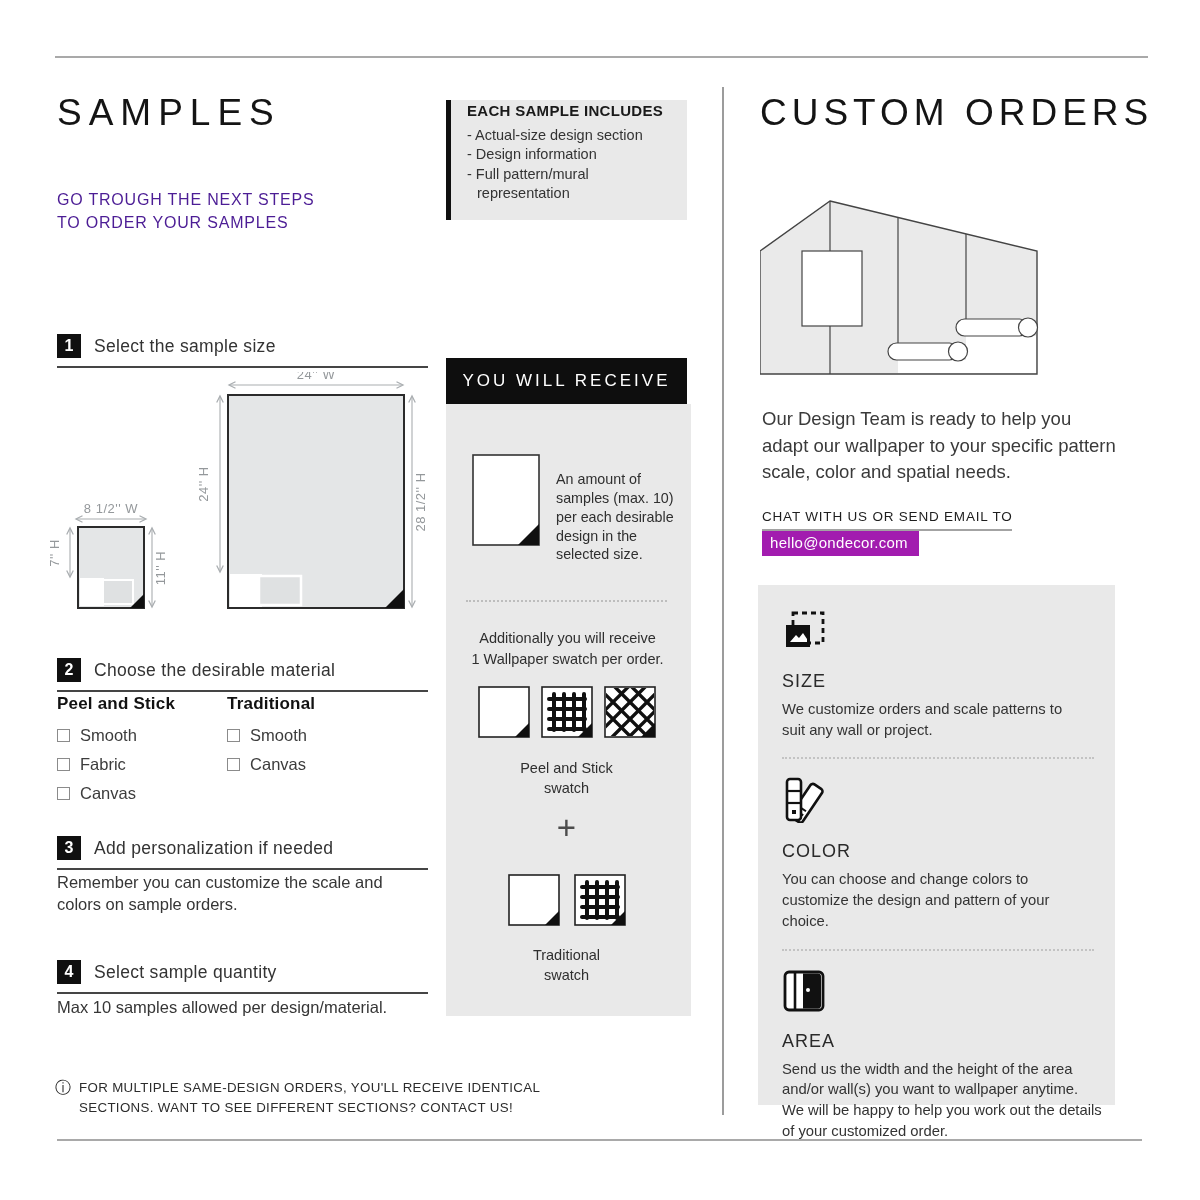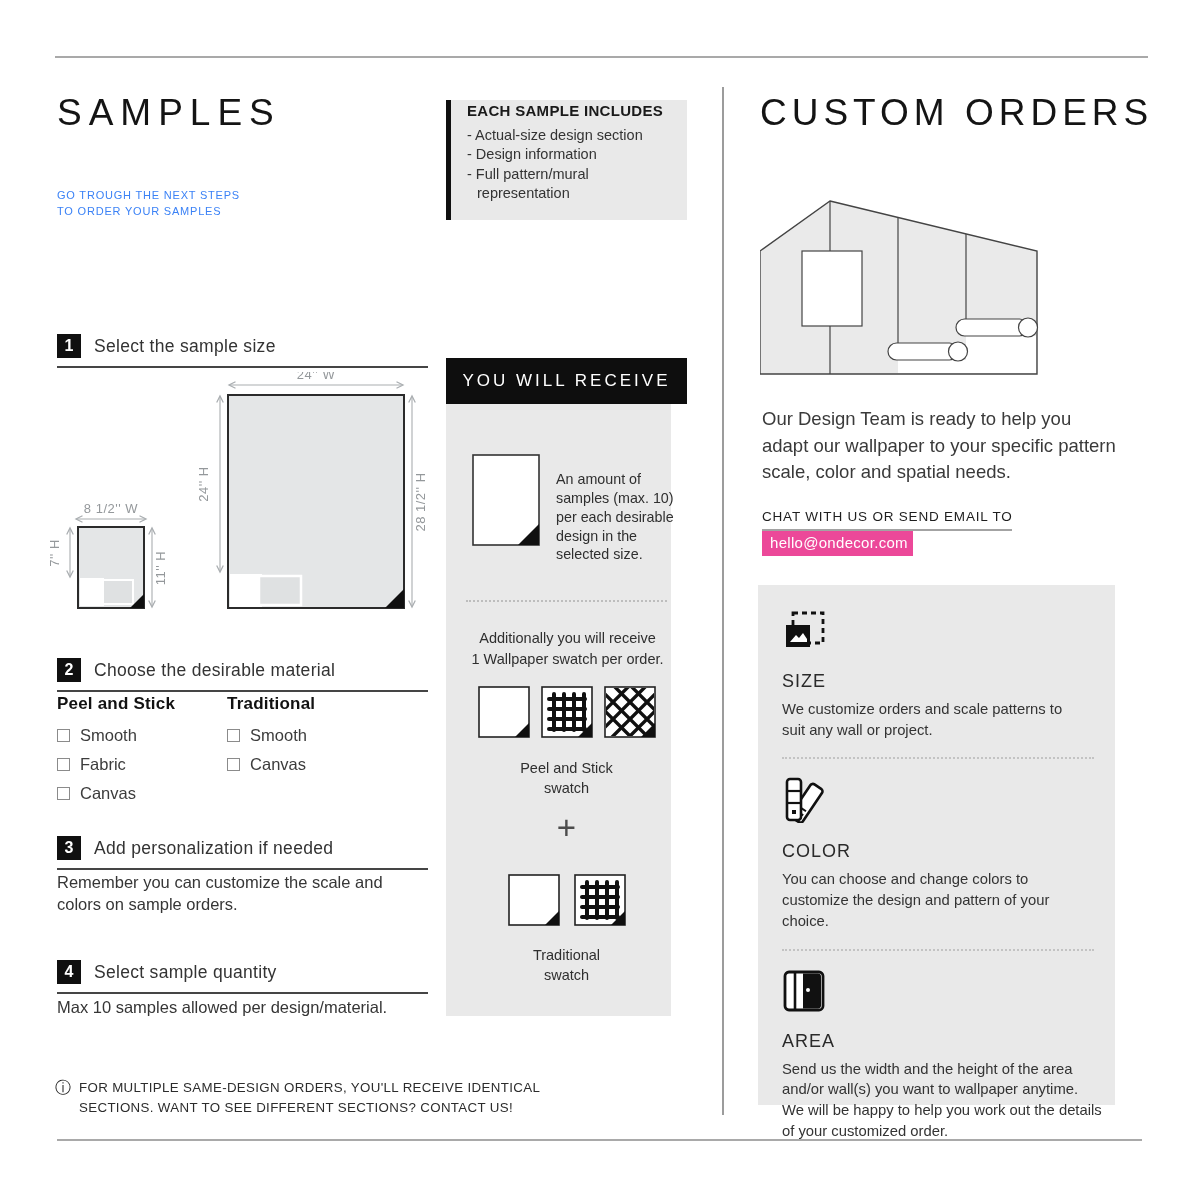--- a/index.html
+++ b/index.html
@@ -4,21 +4,21 @@
 <style>
   * { margin:0; padding:0; box-sizing:border-box; }
   body { background:#fff; font-family:"Liberation Sans", sans-serif; color:#2e2e2e; }
   #canvas { position:relative; width:1200px; height:1200px; background:#ffffff; overflow:hidden; }
 
   .rule-h { position:absolute; height:2px; background:#a9a9a9; }
   .rule-v { position:absolute; width:2px; background:#9c9c9c; }
 
   
   .samples-title { position:absolute; left:57px; top:92px; font-size:37px; letter-spacing:7px; font-weight:400; color:#141414; }
-  .samples-subtitle { position:absolute; left:57px; top:188px; font-size:11px; letter-spacing:.8px; line-height:1.45; color:#3b82f6; }
+  .samples-subtitle { position:absolute; left:57px; top:188px; font-size:16px; letter-spacing:.8px; line-height:1.45; color:#4c1d95; }
 
   .step-header { position:absolute; left:57px; width:371px; border-bottom:2px solid #454545; padding-bottom:8px; display:flex; align-items:center; gap:13px; }
   .step-num { width:24px; height:24px; background:#101010; color:#fff; font-size:16px; font-weight:700; display:flex; align-items:center; justify-content:center; flex:0 0 auto; }
   .step-title { font-size:17.5px; color:#333; letter-spacing:.3px; }
 
   .materials { position:absolute; left:57px; top:694px; display:flex; gap:52px; }
   .mat-col-title { font-size:17px; font-weight:700; color:#121212; margin-bottom:12px; letter-spacing:.2px; }
   .chk { display:flex; align-items:center; gap:10px; margin-bottom:10px; font-size:16.5px; color:#3c3c3c; cursor:default; }
   .chk .box { width:13px; height:13px; border:1.5px solid #8b8b8b; background:#fff; flex:0 0 auto; }
 
@@ -28,40 +28,40 @@
   .footer-note .i-ico { font-size:16px; line-height:1.3; color:#232323; flex:0 0 auto; }
   .footer-note .lines { font-size:13.3px; letter-spacing:.35px; line-height:1.5; color:#2c2c2c; }
 
   
   .includes-box { position:absolute; left:446px; top:100px; width:241px; background:#e9e9e9; border-left:5px solid #101010; padding:2px 14px 16px 16px; }
   .includes-title { font-size:15px; font-weight:700; color:#1a1a1a; letter-spacing:.3px; margin-bottom:7px; }
   .includes-item { font-size:14.5px; color:#333; line-height:1.34; padding-left:10px; text-indent:-10px; }
   .includes-item::before { content:"- "; }
 
   .receive-banner { position:absolute; left:446px; top:358px; width:241px; height:46px; background:#0e0e0e; color:#fff; display:flex; align-items:center; justify-content:center; font-size:17px; letter-spacing:3px; font-weight:400; }
-  .receive-panel { position:absolute; left:446px; top:404px; width:225px; height:612px; background:#e9e9e9; }
+  .receive-panel { position:absolute; left:446px; top:404px; width:245px; height:612px; background:#e9e9e9; }
   .paper-icon { position:absolute; left:26px; top:50px; }
   .samples-text { position:absolute; left:110px; top:66px; width:124px; font-size:14.3px; line-height:1.32; color:#2f2f2f; }
   .dotted-div { border-top:2px dotted #bdbdbd; }
   .receive-div { position:absolute; left:20px; top:196px; width:201px; }
   .additional-text { position:absolute; left:1px; top:224px; width:241px; text-align:center; font-size:14.5px; line-height:1.42; color:#2f2f2f; }
   .swatch-row { position:absolute; width:241px; display:flex; justify-content:center; }
   .row-1 { top:282px; gap:11px; }
   .row-2 { top:470px; gap:14px; }
   .swatch-caption { position:absolute; width:241px; text-align:center; font-size:14.5px; line-height:1.35; color:#2f2f2f; }
   .cap-1 { top:355px; }
   .cap-2 { top:542px; }
   .plus-sign { position:absolute; top:405px; width:241px; text-align:center; font-size:33px; font-weight:300; color:#4c4c4c; }
 
   
   .custom-title { position:absolute; left:760px; top:92px; font-size:37px; letter-spacing:5px; font-weight:400; color:#141414; }
   .house-illu { position:absolute; left:760px; top:198px; }
   .custom-intro { position:absolute; left:762px; top:406px; width:360px; font-size:18.5px; line-height:1.44; color:#3a3a3a; }
   .chat-label { position:absolute; left:762px; top:509px; font-size:13.5px; letter-spacing:.8px; color:#1e1e1e; border-bottom:2px solid #a3a3a3; padding-bottom:5px; }
-  .email-chip { position:absolute; left:762px; top:531px; background:#ec4899; color:#fff; font-size:15px; padding:3px 5px 5px 8px; letter-spacing:.3px; cursor:pointer; }
+  .email-chip { position:absolute; left:762px; top:531px; background:#a21caf; color:#fff; font-size:15px; padding:3px 11px 5px 8px; letter-spacing:.3px; cursor:pointer; }
 
   .features-panel { position:absolute; left:758px; top:585px; width:357px; height:520px; background:#e9e9e9; padding:24px 24px 12px 24px; }
   .feature-title { font-size:18px; letter-spacing:1px; color:#2a2a2a; margin-top:14px; }
   .feature-desc { font-size:14.8px; line-height:1.4; color:#333; margin-top:7px; width:322px; }
   .feature-div { border-top:2px dotted #c3c3c3; width:312px; margin:17px 0 18px 0; }
 
   svg text { font-family:"Liberation Sans", sans-serif; }
   .dim-label { fill:#94989b; font-size:13px; letter-spacing:.5px; }
 </style>
 </head>

